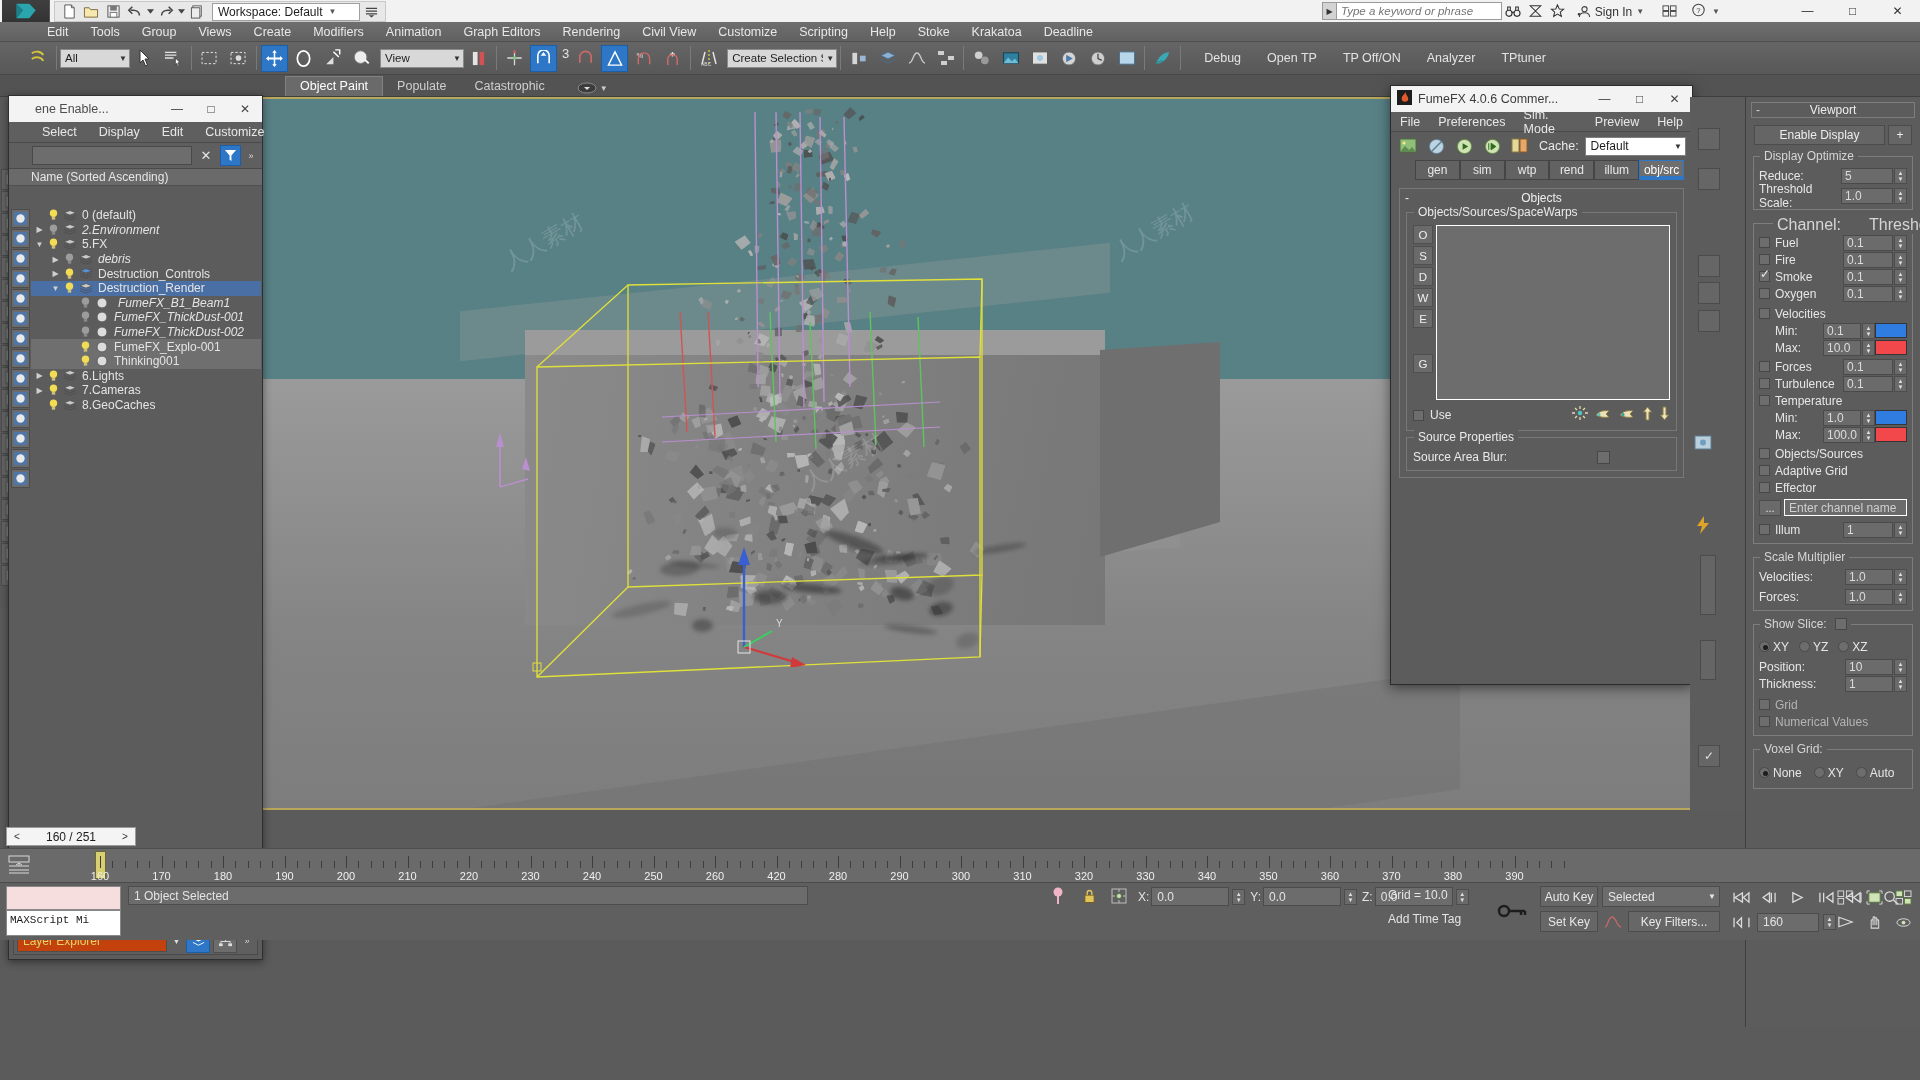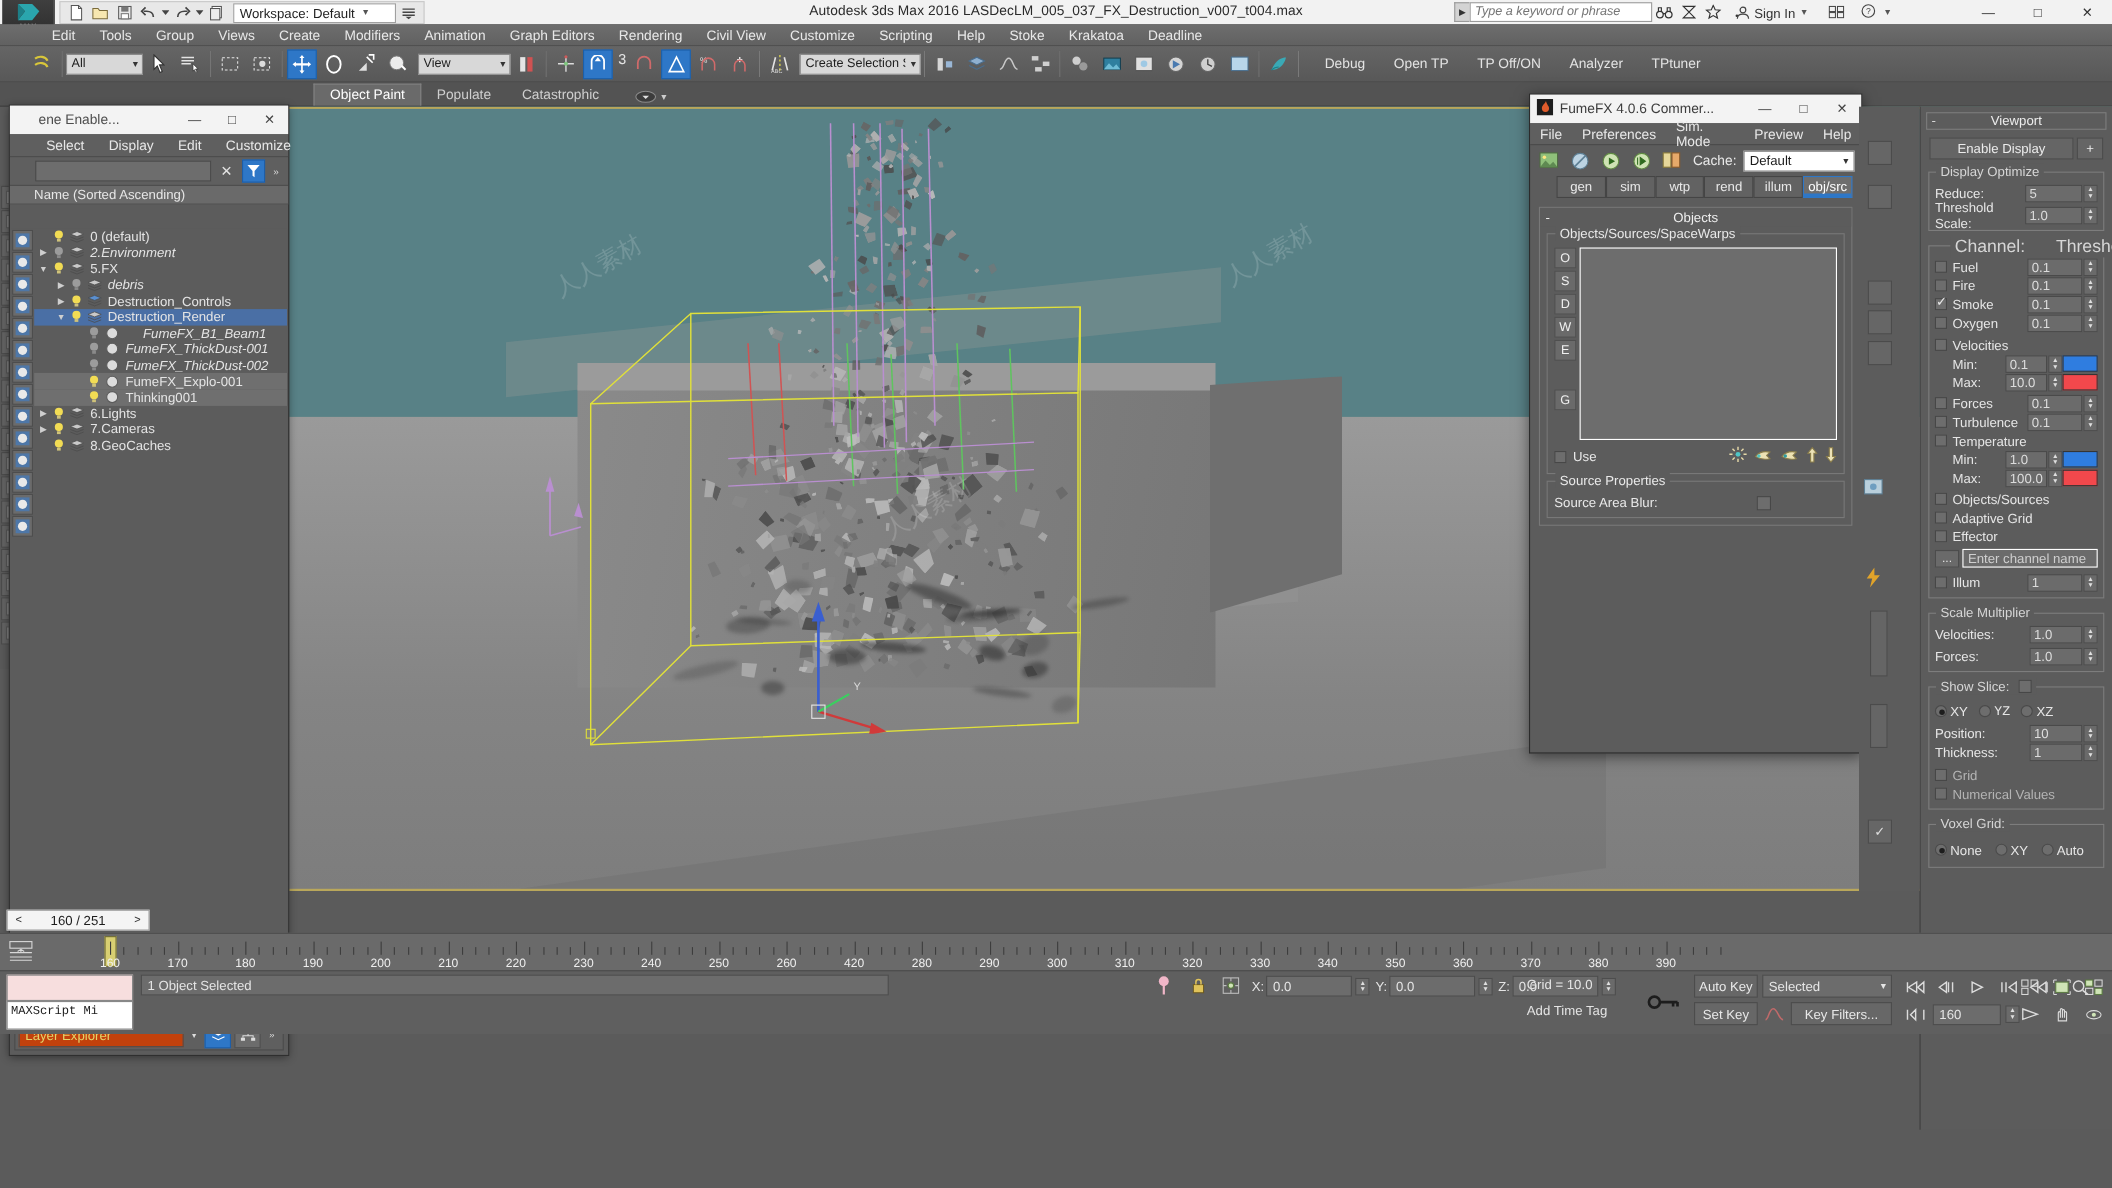--- a/index.html
+++ b/index.html
@@ -234,21 +234,20 @@
       <span class="caret">▼</span>
     </div>
     <div class="qbtn">
         <svg width="13" height="12" viewBox="0 0 14 12">
           <path d="M1 2h12M1 5h12M1 8h12" stroke="#444" stroke-width="1.4"></path>
           <path d="M4 9.5l3 2.5 3-2.5" fill="#444"></path>
         </svg>
       </div>
   </div>
 
-  <div id="app-title">Autodesk 3ds Max 2016    LASDecLM_005_037_FX_Destruction_v007_t004.max</div>
 
   <div id="searchwrap">
     <div class="arrowb">▶</div>
     <input id="searchinput" placeholder="Type a keyword or phrase" style="">
     <div class="tb-ico">
         <svg width="16" height="13" viewBox="0 0 18 14">
           <circle cx="4.5" cy="9" r="3.4" fill="none" stroke="#333" stroke-width="1.3"></circle>
           <circle cx="13.5" cy="9" r="3.4" fill="none" stroke="#333" stroke-width="1.3"></circle>
           <path d="M3 6V2h3v4M12 6V2h3v4M7.5 8h3" stroke="#333" fill="none" stroke-width="1.2"></path>
         </svg>
@@ -1400,21 +1399,21 @@
           <svg width="11" height="12" viewBox="0 0 12 14">
             <circle cx="6" cy="5" r="4.3" fill="#9c9c9c"></circle>
             <rect x="4" y="9.4" width="4" height="3" fill="#8a8a8a"></rect>
           </svg>
         </span>
         <span class="lyr">
           <svg width="12" height="12" viewBox="0 0 12 12">
             <circle cx="6" cy="6" r="5" fill="#dcdcdc" stroke="#5c5c5c"></circle>
           </svg>
         </span>
-        <span class="nm it" style="margin-left: 20px;">FumeFX_B1_Beam1</span>
+        <span class="nm it" style="margin-left: 8px;">FumeFX_B1_Beam1</span>
       </div>
       <div class="trow">
         <span style="width: 32px;"></span>
         <span class="exp"></span>
         <span class="bulb">
           <svg width="11" height="12" viewBox="0 0 12 14">
             <circle cx="6" cy="5" r="4.3" fill="#9c9c9c"></circle>
             <rect x="4" y="9.4" width="4" height="3" fill="#8a8a8a"></rect>
           </svg>
         </span>
@@ -1869,21 +1868,21 @@
     <div style="margin:13px 5px 0;border:1px solid #7d7d7d;padding:10px 5px 5px;position:relative">
       <div style="position:absolute;top:-8px;left:6px;background:#5c5c5c;padding:0 4px;font-size:12px;display:flex;align-items:center;gap:8px">
         <span>Show Slice:</span>
         <span class="chk" style="width:12px;height:12px"></span>
       </div>
       <div class="cp-row" id="slice-planes" style="gap:4px;margin-top:3px">
           <span style="display: flex; align-items: center; gap: 3px; margin-right: 6px;">
             <span class="radio on"></span>
             <span style="font-size: 12px;">XY</span>
           </span>
-          <span style="display: flex; align-items: center; gap: 3px; margin-right: 6px; font-family: Liberation Mono, monospace;">
+          <span style="display: flex; align-items: center; gap: 3px; margin-right: 6px;">
             <span class="radio"></span>
             <span style="font-size: 12px;">YZ</span>
           </span>
           <span style="display: flex; align-items: center; gap: 3px; margin-right: 6px;">
             <span class="radio"></span>
             <span style="font-size: 12px;">XZ</span>
           </span>
         </div>
       <div class="cp-row" style="margin-top:3px">
         <span style="flex:1">Position:</span>

